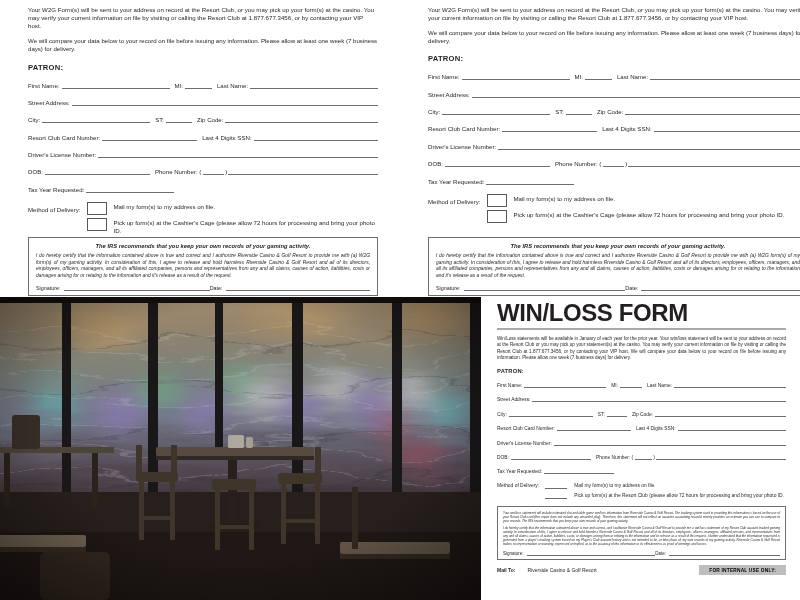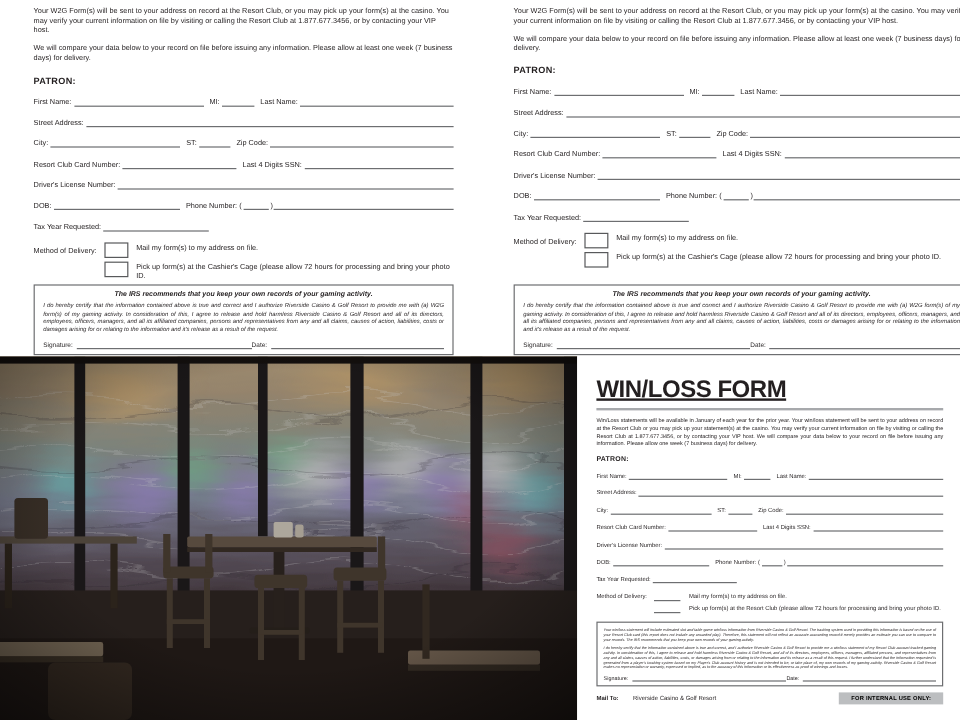--- a/index.html
+++ b/index.html
@@ -65,21 +65,21 @@
     position:absolute;left:0;top:297px;width:481px;height:303px;overflow:hidden;
     background:#1a1512;
   }
   .photo svg{display:block;width:481px;height:303px;}
 
   
   .wlpanel{
     position:absolute;left:481px;top:297px;width:319px;height:303px;
     background:#ffffff;box-sizing:border-box;padding:4px 14px 0 16px;
   }
-  .wl-title{font-size:20px;font-weight:bold;letter-spacing:-.4px;line-height:24px;margin:12px 0 0 0;text-decoration:underline;}
+  .wl-title{font-size:24px;font-weight:bold;letter-spacing:-.4px;line-height:24px;margin:0 0 0 0;}
   .wl-divider{height:2.2px;background:#a7a9ac;margin:3px 0 6px 0;}
   .wl-intro{font-size:4.6px;line-height:6.2px;text-align:justify;margin:0 0 7px 0;}
   .wl-patron{font-size:5.8px;font-weight:bold;letter-spacing:.2px;margin:0 0 7px 0;}
   .wl .frow{font-size:4.9px;margin-bottom:7.4px;}
   .wl .rule{height:6px;}
   .wl .rule.w-name{flex:0 0 82px;}
   .wl .rule.w-mi{flex:0 0 22px;}
   .wl .rule.w-city{flex:0 0 84px;}
   .wl .rule.w-st{flex:0 0 20px;}
   .wl .rule.w-club{flex:0 0 74px;}

